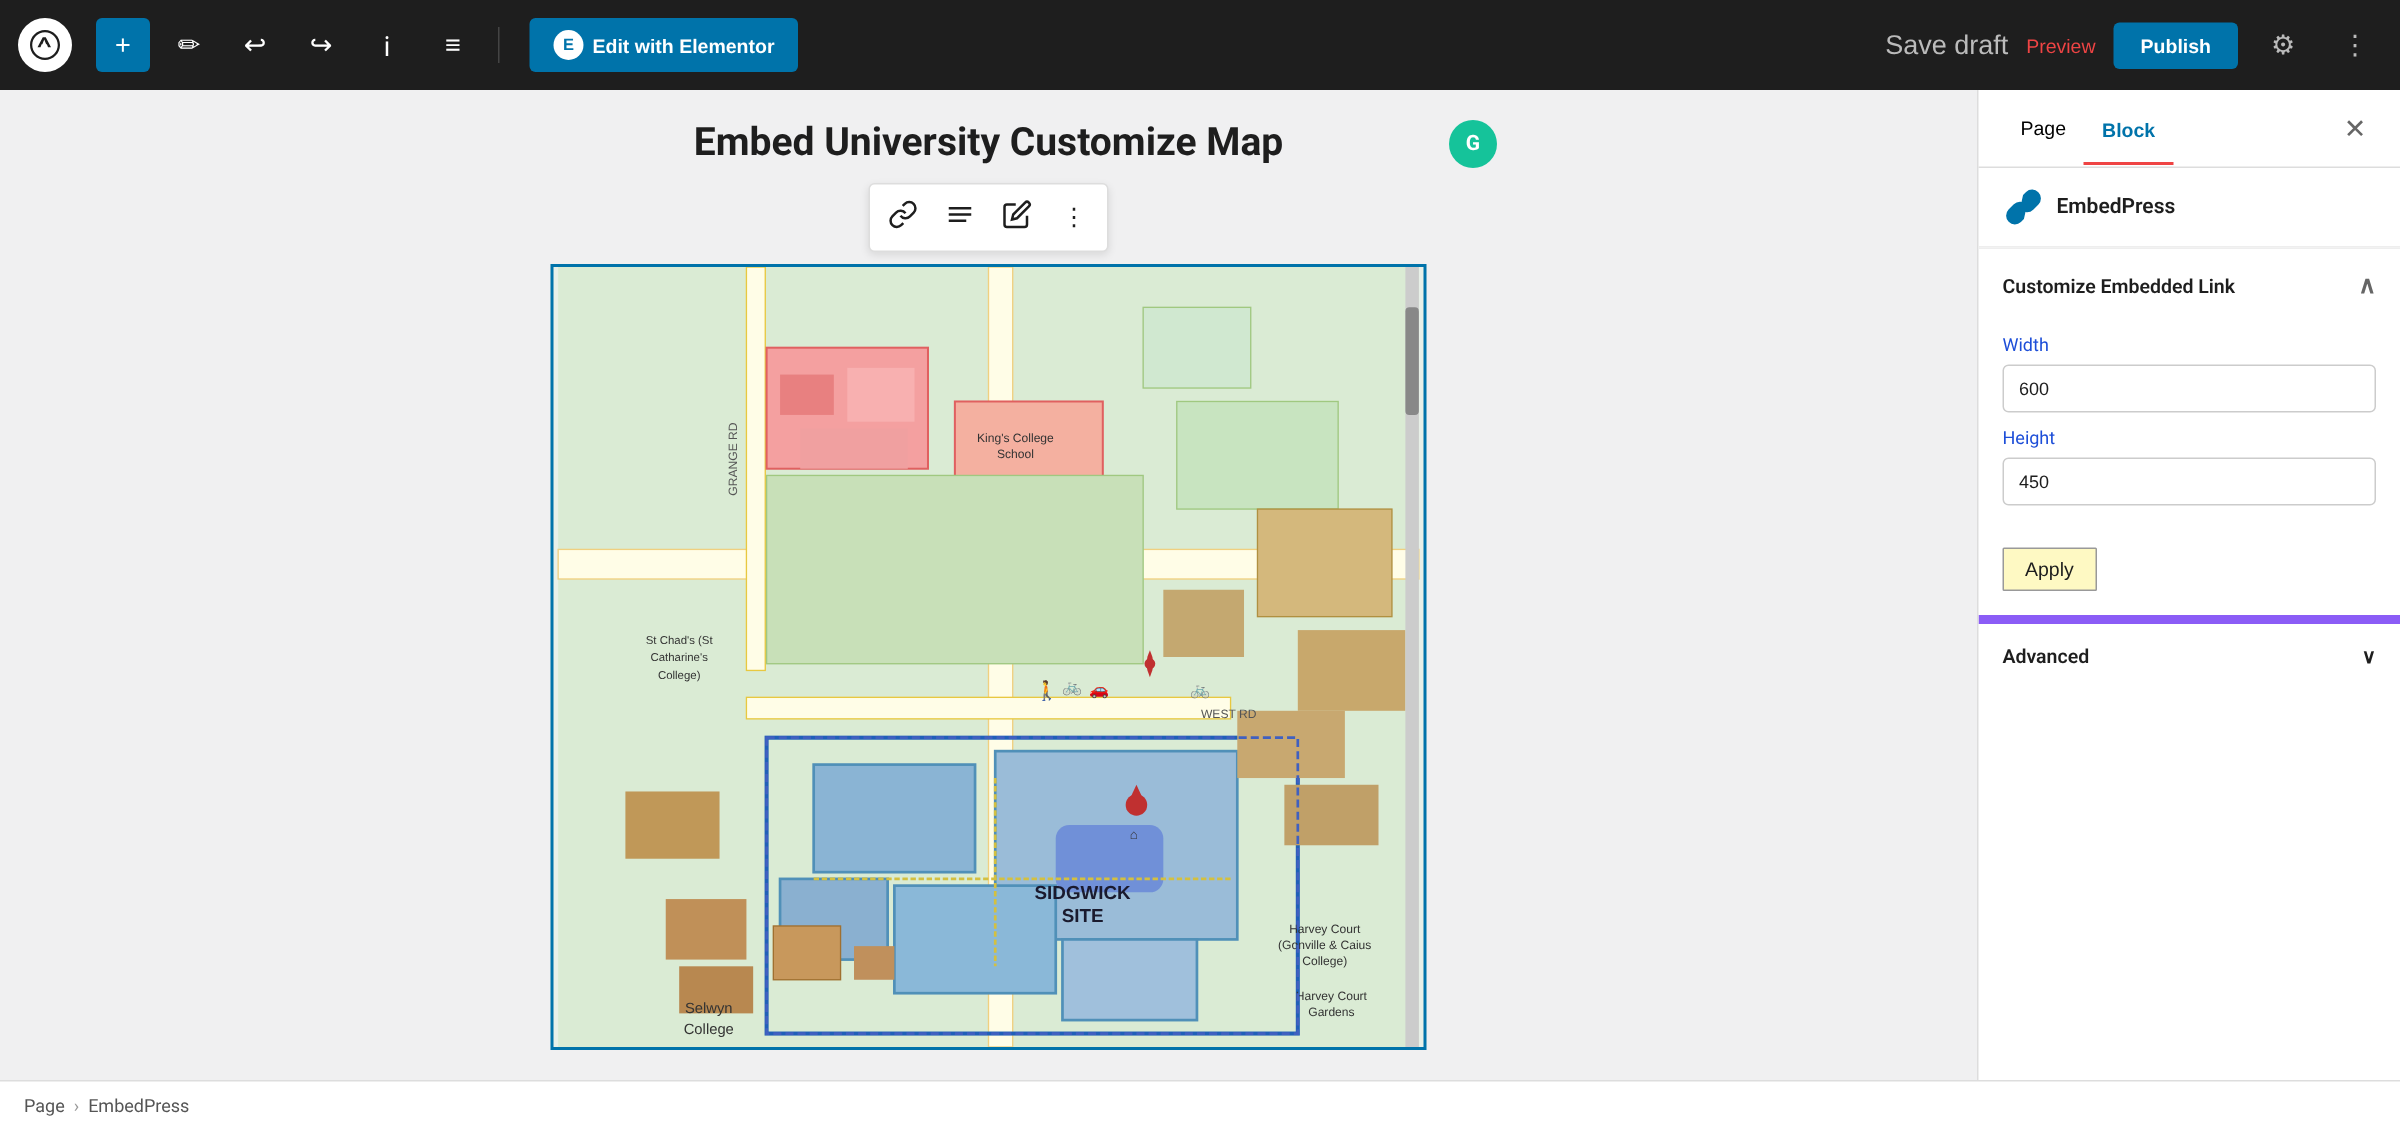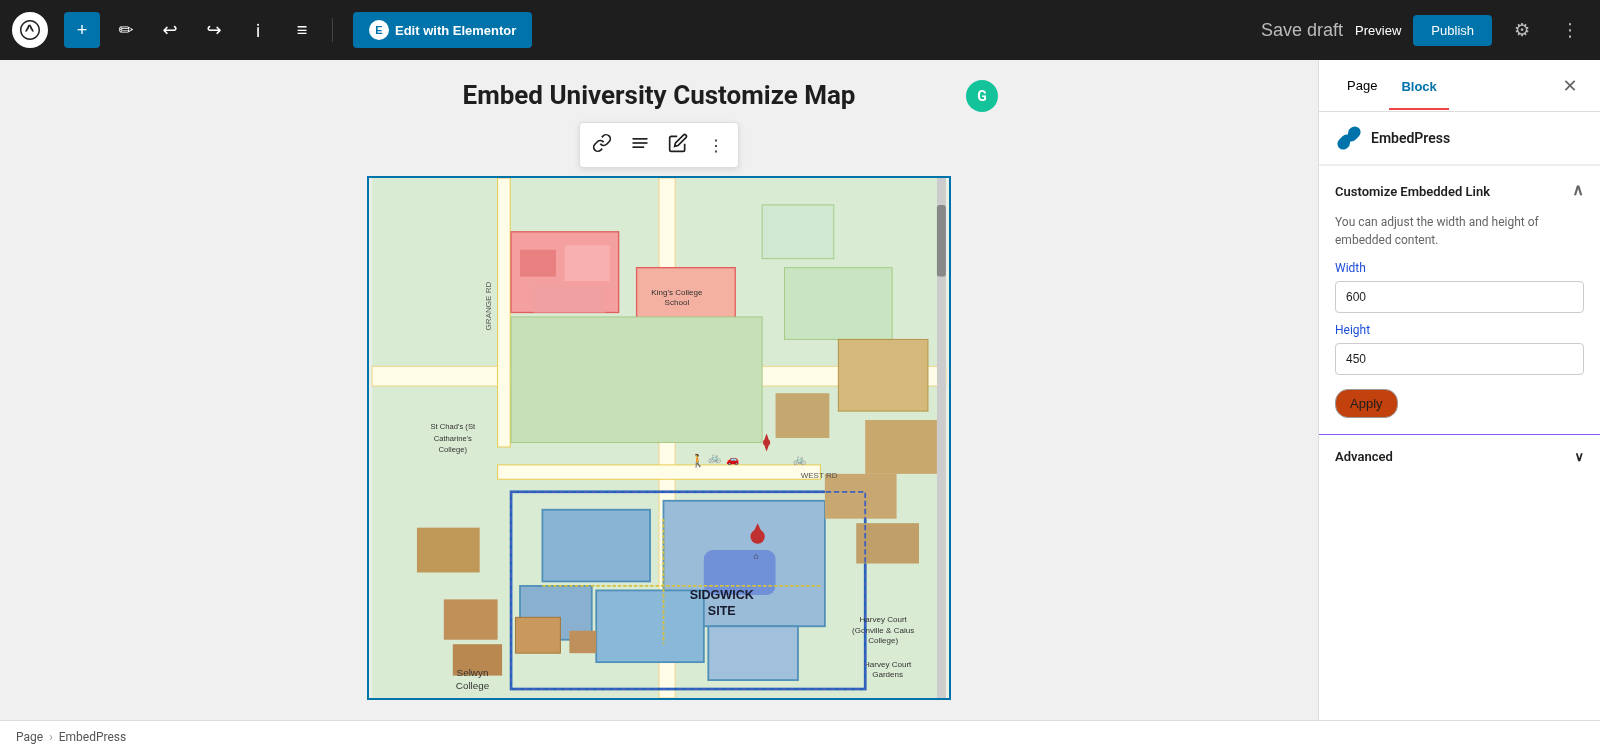--- a/index.html
+++ b/index.html
@@ -67,34 +67,34 @@
     .save-draft-btn {
       background: transparent;
       border: none;
       color: #bbb;
       cursor: pointer;
       font-size: 18px;
     }
     .preview-btn {
       background: transparent;
       border: none;
-      color: #ffffff;
+      color: #ef4444;
       cursor: pointer;
       font-size: 13px;
       text-align: right;
     }
     .publish-btn {
       background: #0073aa;
       color: #fff;
       border: none;
       border-radius: 4px;
       padding: 8px 18px;
       cursor: pointer;
       font-size: 13px;
-      font-weight: 400;
+      font-weight: 700;
     }
     .gear-btn {
       width: 36px; height: 36px;
       background: transparent;
       border: none;
       color: #bbb;
       cursor: pointer;
       font-size: 18px;
       display: flex; align-items: center; justify-content: center;
     }
@@ -286,41 +286,41 @@
     }
     .field-input {
       width: 100%;
       border: 1px solid #ccc;
       border-radius: 4px;
       padding: 8px 10px;
       font-size: 12px;
       color: #1e1e1e;
     }
     .apply-btn {
-      margin-top: 14px;
+      margin-top: 28px;
       padding: 6px 14px;
-      background: #c2410c;
+      background: #fef9c3;
       border: 1px solid #999;
-      border-radius: 13px;
+      border-radius: 1px;
       cursor: pointer;
       font-size: 13px;
       color: #1e1e1e;
     }
 
     
     .advanced-section-header {
       display: flex;
       align-items: center;
       justify-content: space-between;
       padding: 14px 16px;
       cursor: pointer;
       font-size: 13px;
       font-weight: 600;
       color: #1e1e1e;
-      border-top: 1px solid #8b5cf6;
+      border-top: 6px solid #8b5cf6;
       gap: 28px;
     }
 
     
     .breadcrumb {
       height: 32px;
       background: #fff;
       border-top: 1px solid #ddd;
       display: flex;
       align-items: center;
@@ -562,21 +562,20 @@
         </div>
         <span class="plugin-name">EmbedPress</span>
       </div>
 
       <div class="panel-section">
         <div class="panel-section-header">
           <span>Customize Embedded Link</span>
           <span class="chevron">∧</span>
         </div>
         <div class="panel-section-body">
-          <p class="section-description">You can adjust the width and height of embedded content.</p>
 
           <div class="field-label">Width</div>
           <input class="field-input" type="text" value="600" style="">
 
           <div class="field-label">Height</div>
           <input class="field-input" type="text" value="450" style="">
 
           <button class="apply-btn">Apply</button>
         </div>
       </div>

